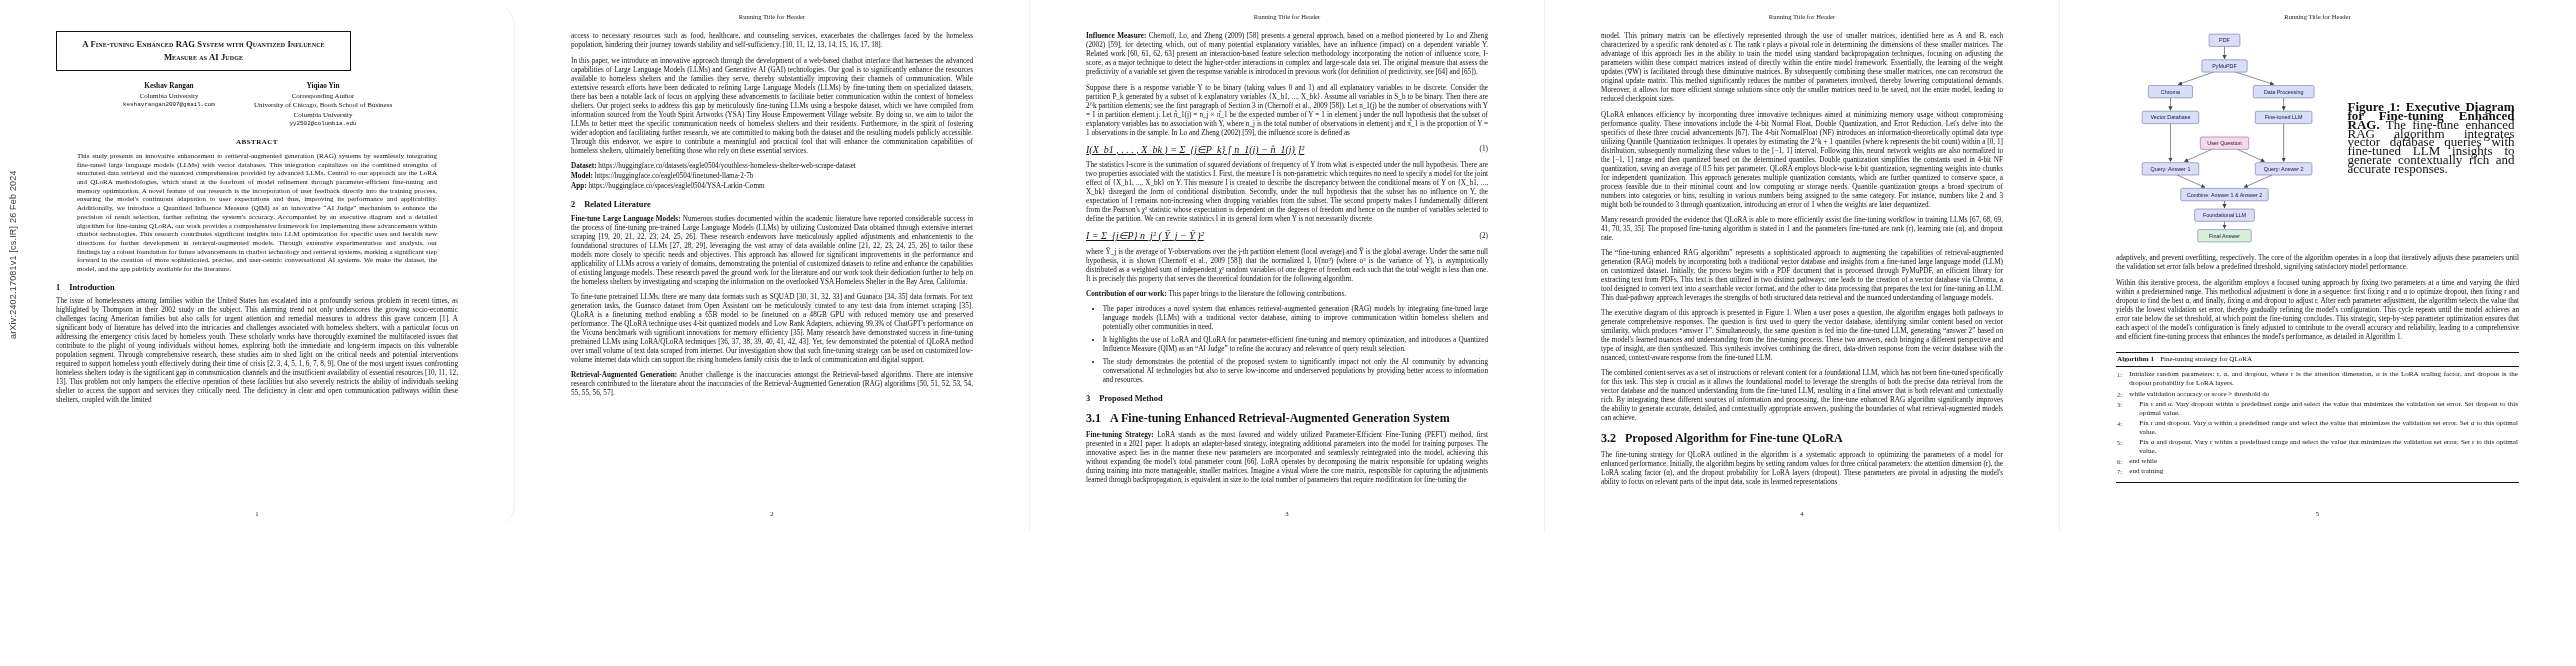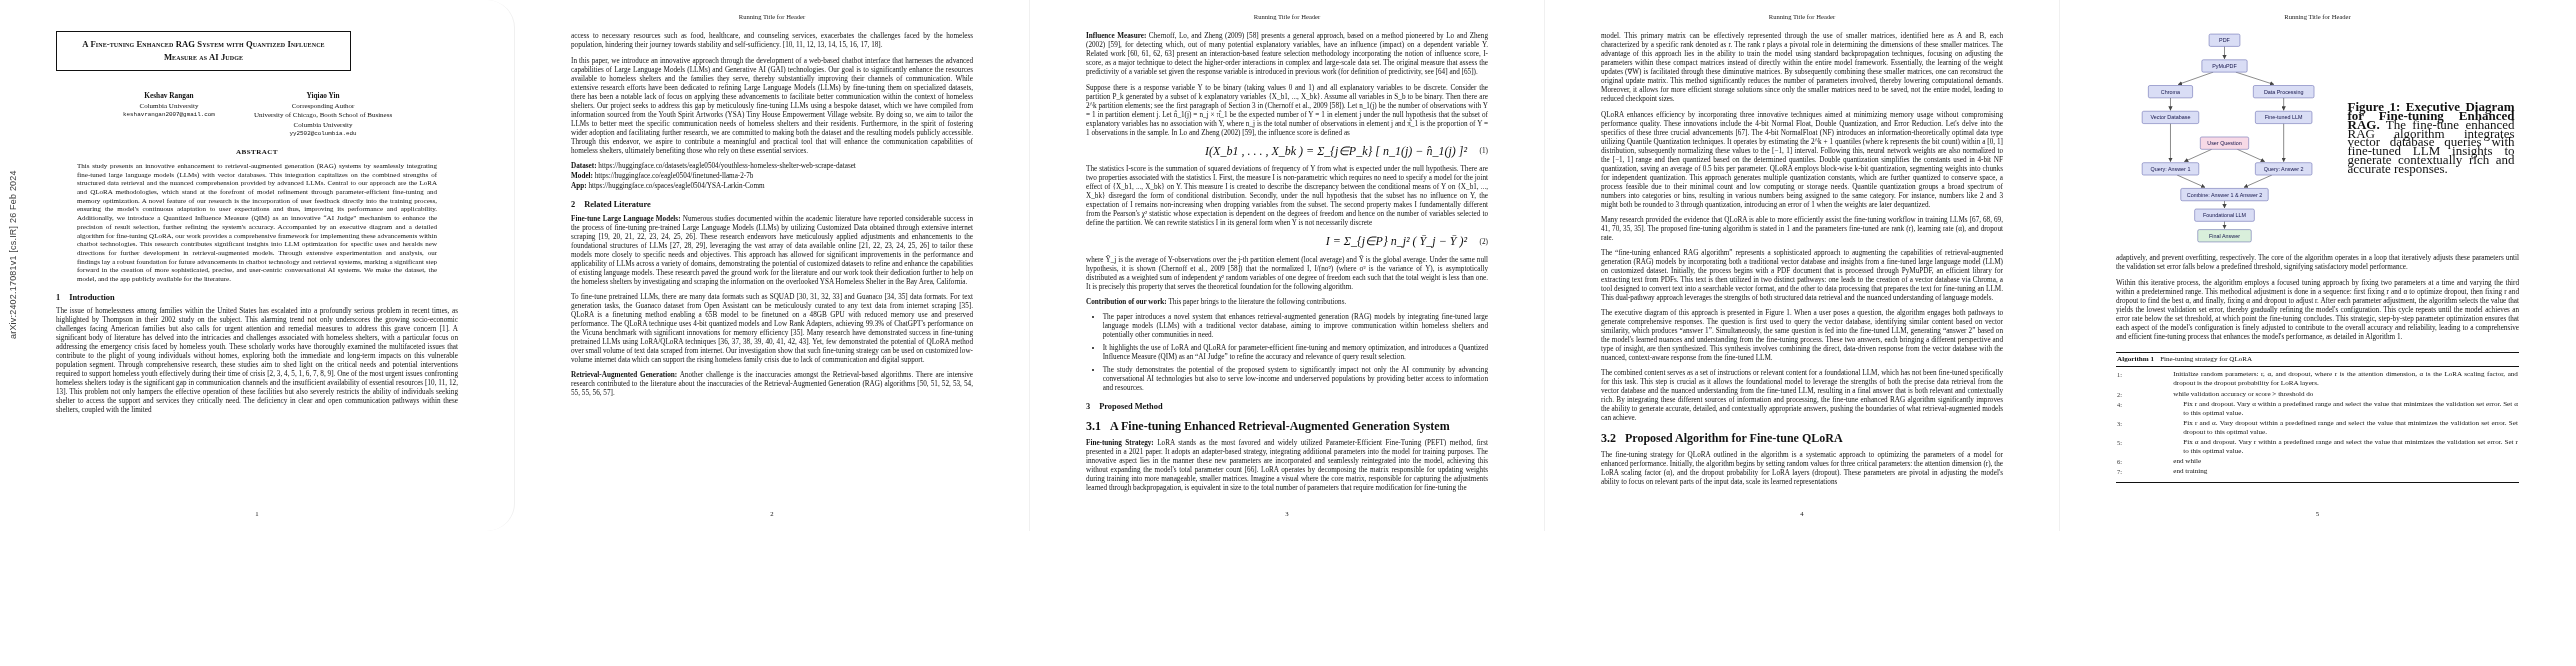--- a/index.html
+++ b/index.html
@@ -34,21 +34,21 @@
   
   .title-box {
     display: inline-block; border: 0.8px solid #111;
     padding: 6.1px 12.2px; margin: 0 0 9px 0; max-width: 295px;
   }
   .paper-title {
     font-size: 8.6px; font-weight: bold; font-variant: small-caps;
     text-align: center; line-height: 1.5; letter-spacing: 0.1px;
   }
   .authors { display: flex; gap: 39px; margin: 1.1px 0 10px 67px; }
-  .author { text-align: center; font-size: 7px; line-height: 1.35; margin-top: 10px; }
+  .author { text-align: center; font-size: 7px; line-height: 1.35; }
   .author-name { font-weight: bold; font-size: 7.3px; margin-bottom: 1.1px; }
   .author-email { font-family: "Liberation Mono", monospace; font-size: 5.9px; }
 
   .abstract-heading { text-align: center; font-weight: bold; font-size: 7.1px; letter-spacing: 0.4px; margin: 2.2px 0 5.6px 0; }
   .abstract { margin: 0 21px 6.7px 21px; font-size: 7px; line-height: 8.7px; text-align: justify; }
   .keywords { font-size: 7px; line-height: 8.7px; margin: 0 0 3.3px 0; text-align: justify; }
   .kw-label { font-weight: bold; }
 
   
   h2.sec { font-size: 8.4px; font-weight: bold; margin: 9px 0 5.6px 0; }
@@ -58,42 +58,42 @@
   
   p.body-p { font-size: 7.2px; line-height: 9px; text-align: justify; margin: 0 0 6.1px 0; }
   .lead { font-weight: bold; }
 
   
   .link-line { font-size: 7.2px; line-height: 9.4px; margin: 0.6px 0; }
   .url { color: #111; text-decoration: none; }
 
   
   .equation { display: flex; align-items: center; margin: 5.6px 0 6.7px 0; }
-  .eq-body { flex: 1; text-align: right; font-style: italic; font-size: 12px; }
+  .eq-body { flex: 1; text-align: left; font-style: italic; font-size: 10px; text-decoration: underline; }
   .eq-num { width: 21px; text-align: right; font-size: 7.2px; font-style: normal; }
 
   ul.contrib { margin: 2.2px 0 6.7px 16.7px; padding: 0; }
   ul.contrib li { margin-bottom: 3.9px; font-size: 7.2px; line-height: 9px; text-align: justify; }
 
   
   .fig-row { display: flex; align-items: center; gap: 14.5px; margin: 0 0 10px 0; }
   .fig-diagram { flex: none; }
   .fig-caption { width: 167px; font-size: 13px; line-height: 8.8px; text-align: justify; }
   .node { stroke: #5b5fa9; stroke-width: 1; }
   .node-label { font-family: "Liberation Sans", sans-serif; font-size: 10.5px; fill: #15154a; }
   .edge { stroke: #444; stroke-width: 1.2; fill: none; }
 
   
   .algo { margin-top: 10px; font-size: 7.1px; }
   .algo-title { border-top: 1.2px solid #111; border-bottom: 0.6px solid #111; padding: 2.8px 1.1px; }
   .algo-label { font-weight: bold; margin-right: 4.4px; }
   .algo-steps { border-bottom: 1.2px solid #111; padding: 3.3px 1.1px 4.4px 1.1px; }
   .algo-step { display: flex; line-height: 9px; margin-bottom: 1.1px; }
   .algo-step .num { width: 12.2px; flex: none; font-size: 6.3px; color: #333; }
-  .algo-step .txt { flex: 1; text-align: justify; margin-left: 44px; }
+  .algo-step .txt { flex: 1; text-align: justify; }
   .algo-step.indent .txt { padding-left: 10px; }
 </style>
 </head>
 <body>
 
 <div class="spread">
 
   <div class="page first">
     <div class="arxiv-stamp">arXiv:2402.17081v1  [cs.IR]  26 Feb 2024</div>
 
@@ -288,26 +288,26 @@
       <div class="algo-steps">
         <div class="algo-step">
             <span class="num">1:</span>
             <span class="txt">Initialize random parameters: r, α, and dropout, where r is the attention dimension, α is the LoRA scaling factor, and dropout is the dropout probability for LoRA layers.</span>
           </div>
         <div class="algo-step">
             <span class="num">2:</span>
             <span class="txt">while validation accuracy or score &gt; threshold do</span>
           </div>
         <div class="algo-step indent">
+            <span class="num">3:</span>
+            <span class="txt">Fix r and α. Vary dropout within a predefined range and select the value that minimizes the validation set error. Set dropout to this optimal value.</span>
+          </div>
+        <div class="algo-step indent">
             <span class="num">4:</span>
             <span class="txt">Fix r and dropout. Vary α within a predefined range and select the value that minimizes the validation set error. Set α to this optimal value.</span>
-          </div>
-        <div class="algo-step indent">
-            <span class="num">3:</span>
-            <span class="txt">Fix r and α. Vary dropout within a predefined range and select the value that minimizes the validation set error. Set dropout to this optimal value.</span>
           </div>
         <div class="algo-step indent">
             <span class="num">5:</span>
             <span class="txt">Fix α and dropout. Vary r within a predefined range and select the value that minimizes the validation set error. Set r to this optimal value.</span>
           </div>
         <div class="algo-step">
             <span class="num">6:</span>
             <span class="txt">end while</span>
           </div>
         <div class="algo-step">

